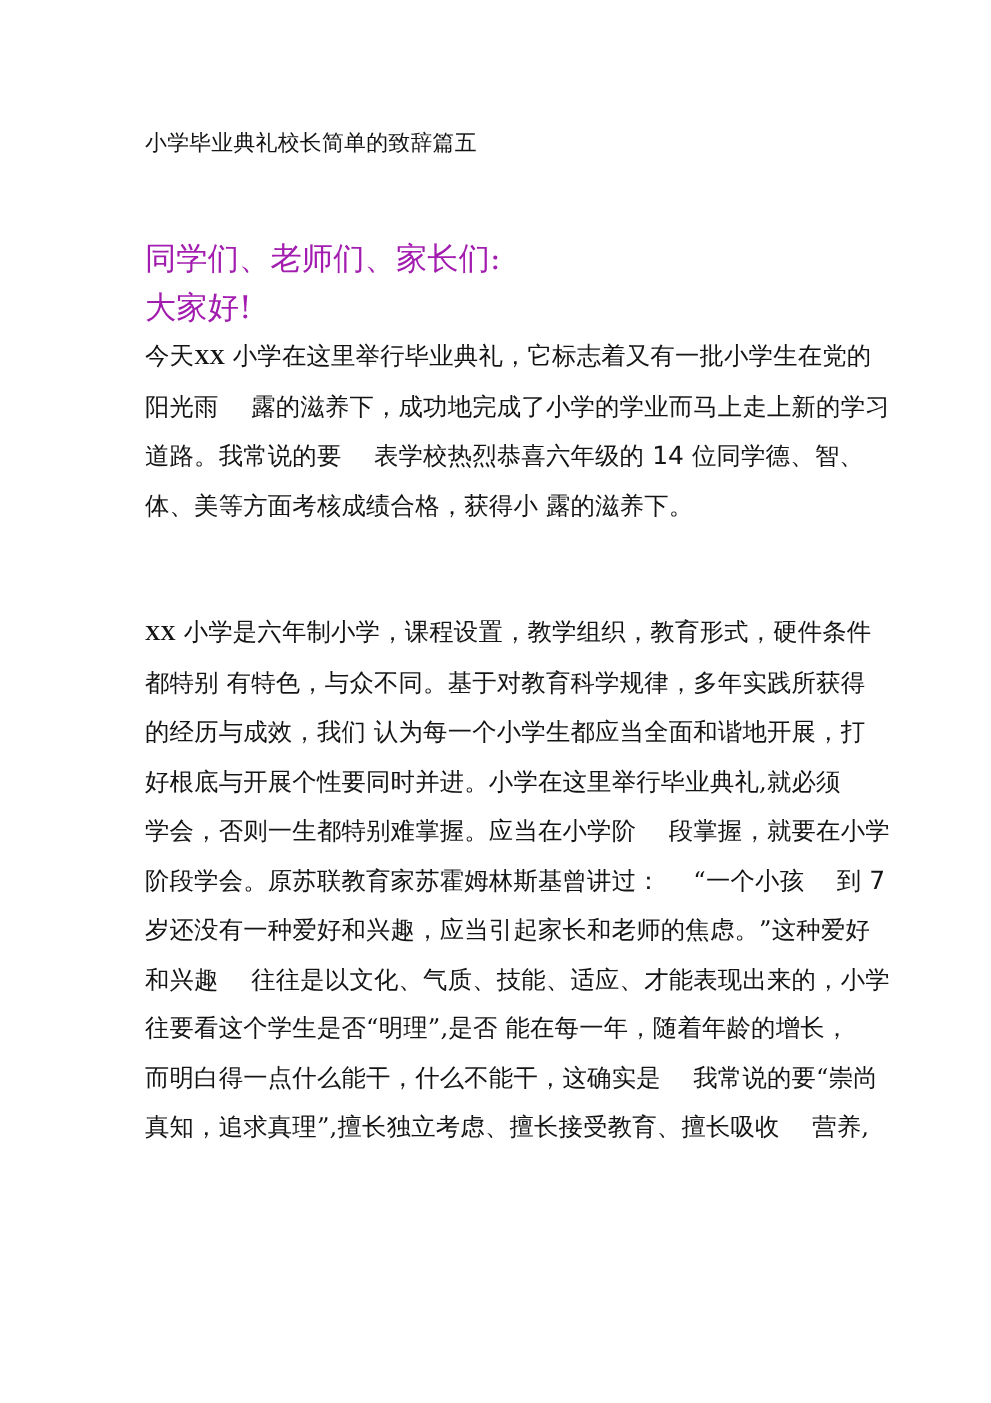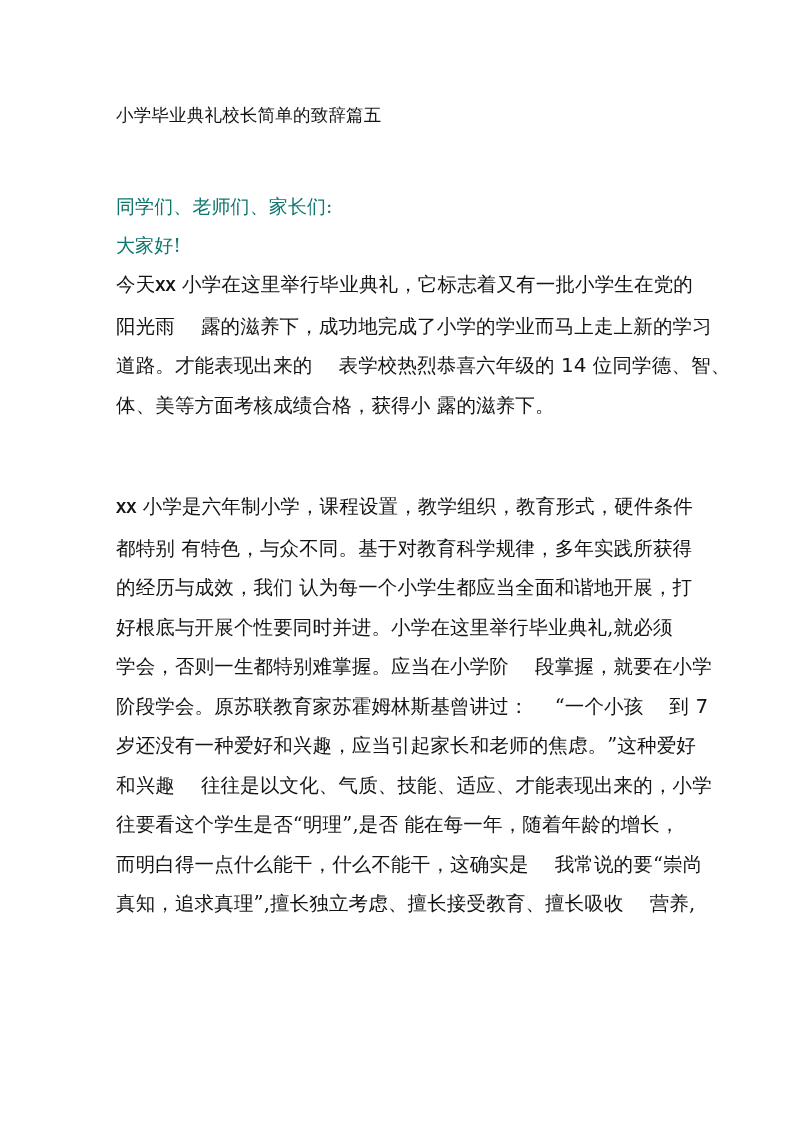--- a/index.html
+++ b/index.html
@@ -27,23 +27,23 @@
     line-height: 30px;
     letter-spacing: 0.2px;
     color: #141414;
     margin: 0 0 0 0;
     white-space: pre;
   }
   .spacer-title {
     height: 57px;
   }
   .salutation-line {
-    font-size: 19px;
+    font-size: 25px;
     line-height: 39px;
-    color: #0f766e;
+    color: #a21caf;
     white-space: pre;
     letter-spacing: 0.1px;
   }
   .para {
     margin: 0;
   }
   .para-gap {
     height: 62px;
   }
   .line {
@@ -52,21 +52,21 @@
     color: #141414;
     white-space: pre;
     letter-spacing: 0.15px;
   }
   .lat {
     font-family: "DejaVu Sans", "Liberation Sans", sans-serif;
     font-size: 20px;
     letter-spacing: 0;
   }
   .lat-b {
-    font-family: Liberation Mono, monospace;
+    font-family: Liberation Serif, serif;
     font-weight: bold;
     font-size: 17px;
     letter-spacing: 0;
   }
 </style>
 </head>
 <body>
 
 <div class="page">
   <div class="content">
@@ -75,21 +75,21 @@
 
     <div class="spacer-title"></div>
 
     <div class="salutation-line">同学们、老师们、家长们:</div>
 
     <div class="salutation-line">大家好!</div>
 
     <div class="para" id="paragraph-1-host">
         <div class="line"><span>今天</span><span class="lat-b">XX</span><span> 小学在这里举行毕业典礼，它标志着又有一批小学生在党的</span></div>
         <div class="line"><span>阳光雨　 露的滋养下，成功地完成了小学的学业而马上走上新的学习</span></div>
-        <div class="line"><span>道路。才能表现出来的　 表学校热烈恭喜六年级的 </span><span class="lat">14</span><span> 位同学德、智、</span></div>
+        <div class="line"><span>道路。我常说的要　 表学校热烈恭喜六年级的 </span><span class="lat">14</span><span> 位同学德、智、</span></div>
         <div class="line"><span>体、美等方面考核成绩合格，获得小 露的滋养下。</span></div>
       </div>
 
     <div class="para-gap"></div>
 
     <div class="para" id="paragraph-2-host">
         <div class="line"><span class="lat-b">XX</span><span> 小学是六年制小学，课程设置，教学组织，教育形式，硬件条件</span></div>
         <div class="line"><span>都特别 有特色，与众不同。基于对教育科学规律，多年实践所获得</span></div>
         <div class="line"><span>的经历与成效，我们 认为每一个小学生都应当全面和谐地开展，打</span></div>
         <div class="line"><span>好根底与开展个性要同时并进。小学在这里举行毕业典礼,就必须</span></div>

